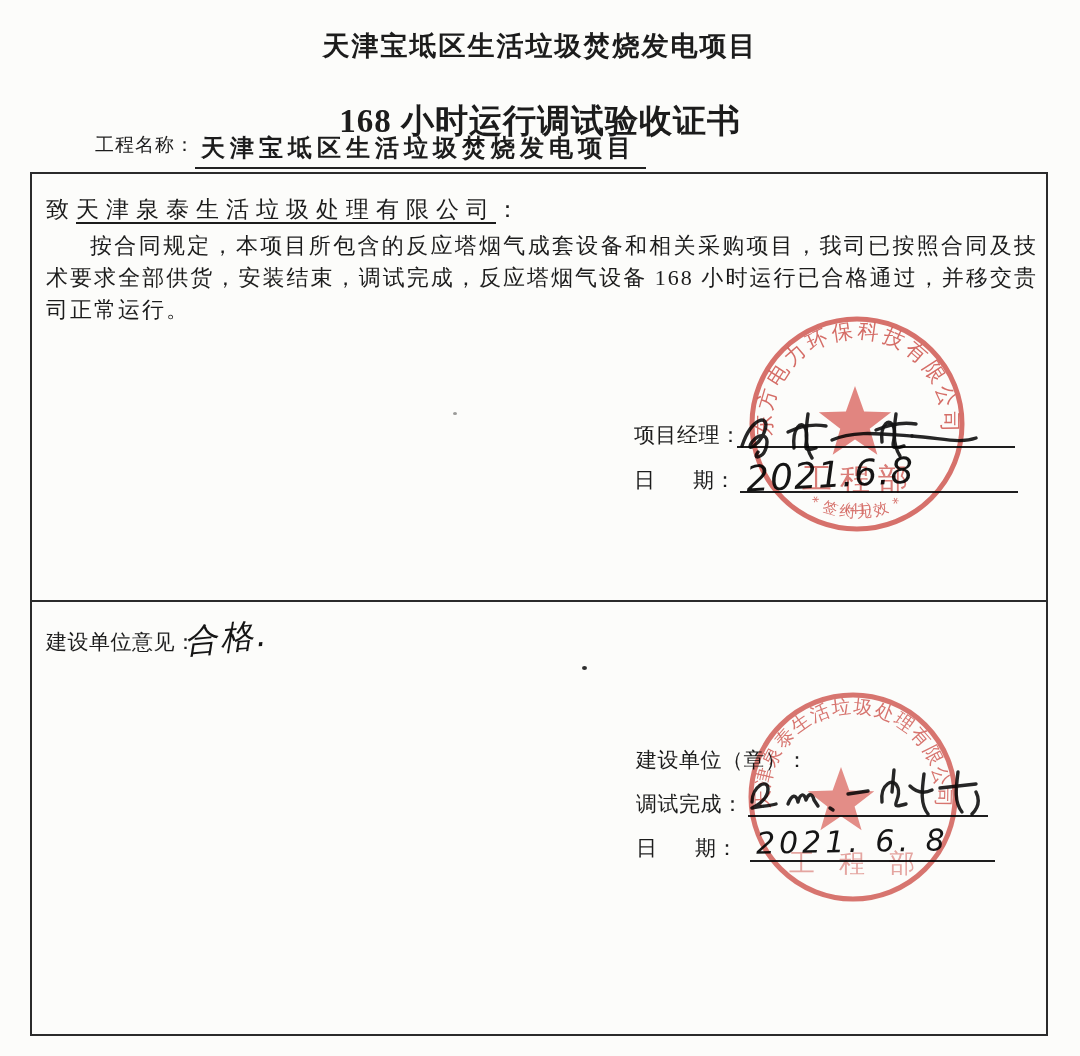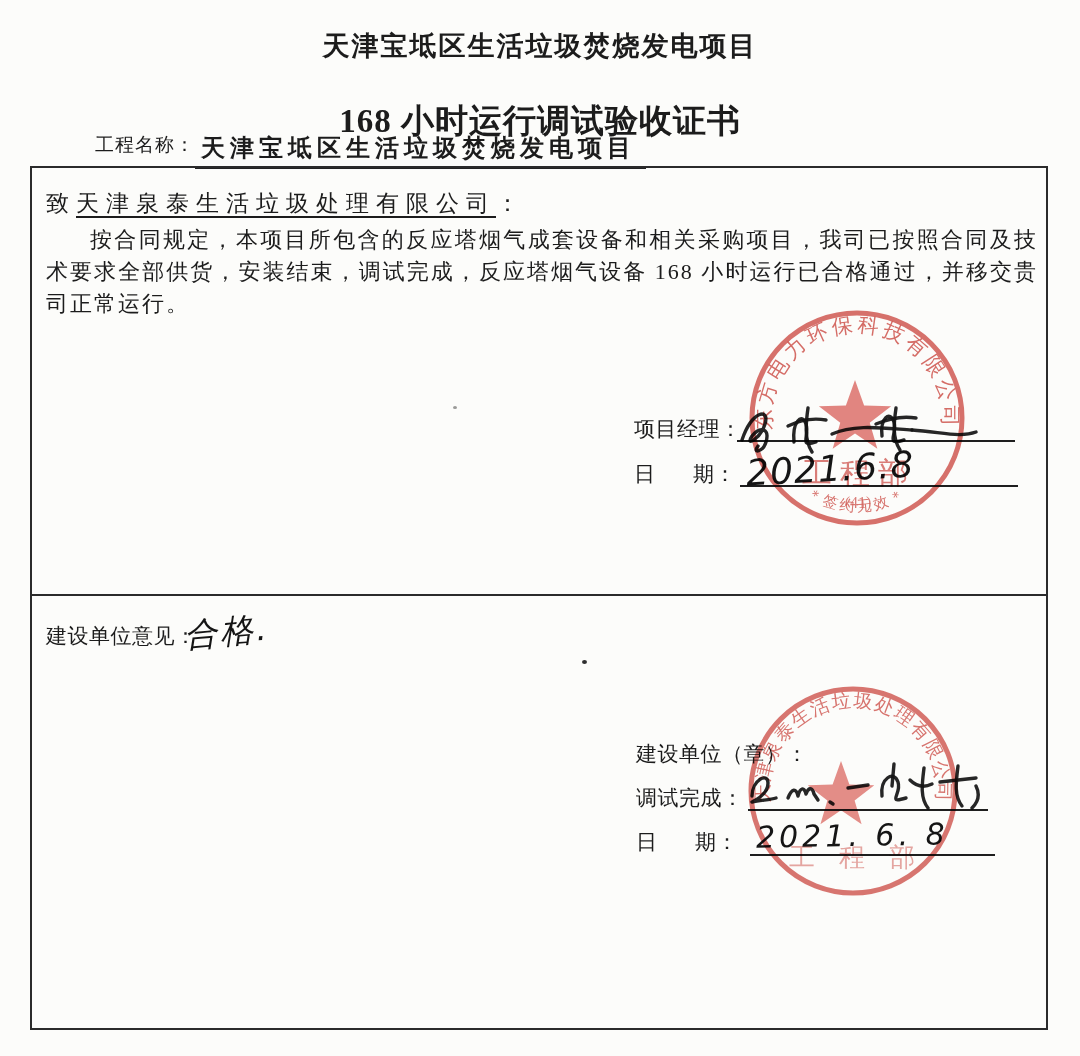--- a/index.html
+++ b/index.html
@@ -11,21 +11,21 @@
   }
   
   .title{position:absolute;left:0;right:0;text-align:center;font-weight:bold;white-space:nowrap;}
   .title-1{top:28px;font-size:27px;letter-spacing:2px;}
   .title-2{top:64px;font-size:25px;letter-spacing:1px;}
   .title-3{top:99px;font-size:33px;letter-spacing:1px;}
   .name-row{position:absolute;left:95px;top:132px;display:flex;align-items:flex-start;white-space:nowrap;}
   .name-label{font-size:19px;letter-spacing:1px;padding-bottom:4px;}
   .name-value{font-size:24px;font-weight:bold;letter-spacing:5px;border-bottom:2px solid #222;padding:0 10px 3px 6px;}
   
-  .main-box{position:absolute;left:30px;top:166px;width:1014px;height:860px;border:2px solid #2b2b2b;}
+  .main-box{position:absolute;left:30px;top:172px;width:1014px;height:860px;border:2px solid #2b2b2b;}
   .divider{position:absolute;left:0;top:426px;width:100%;height:2px;background:#2b2b2b;z-index:1;}
   .txt{position:absolute;z-index:2;white-space:nowrap;}
   .salutation{left:14px;top:20px;font-size:23px;letter-spacing:7px;}
   .salutation .company{text-decoration:underline;text-underline-offset:5px;}
   .body-paragraph{
     position:absolute;z-index:2;left:14px;top:56px;width:992px;
     font-size:22px;line-height:32px;letter-spacing:2px;
     text-indent:2em;text-align:justify;margin:0;
   }
   .label{font-size:21px;letter-spacing:0.5px;}

